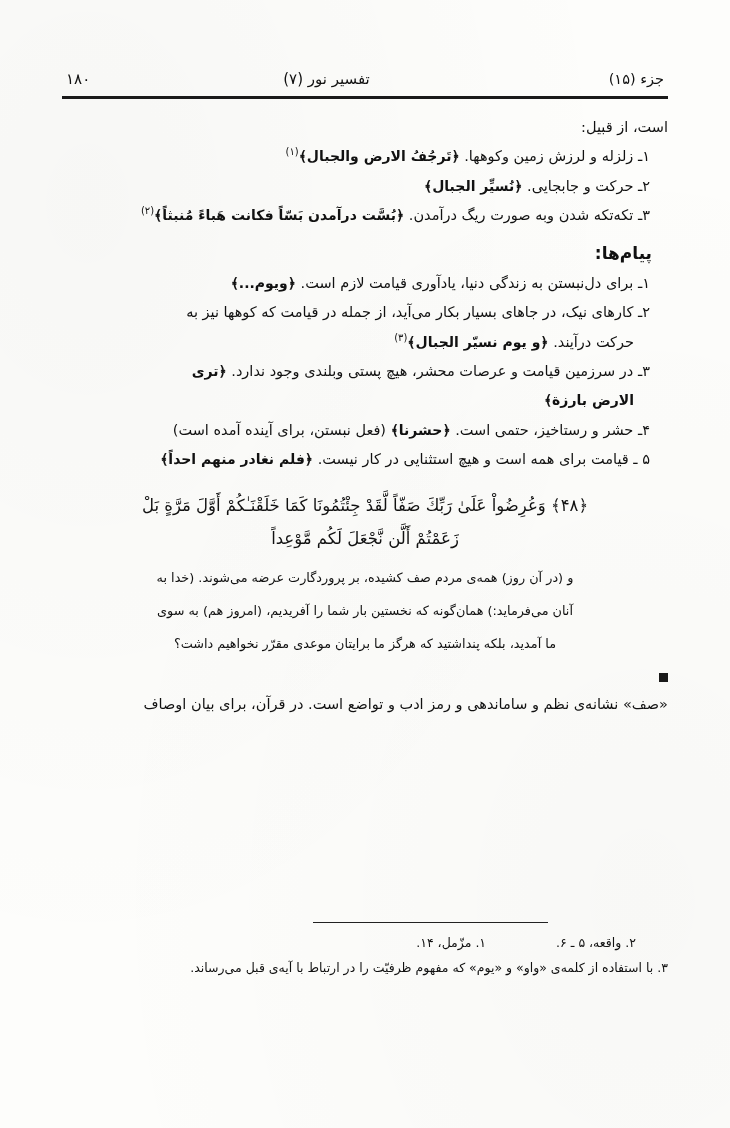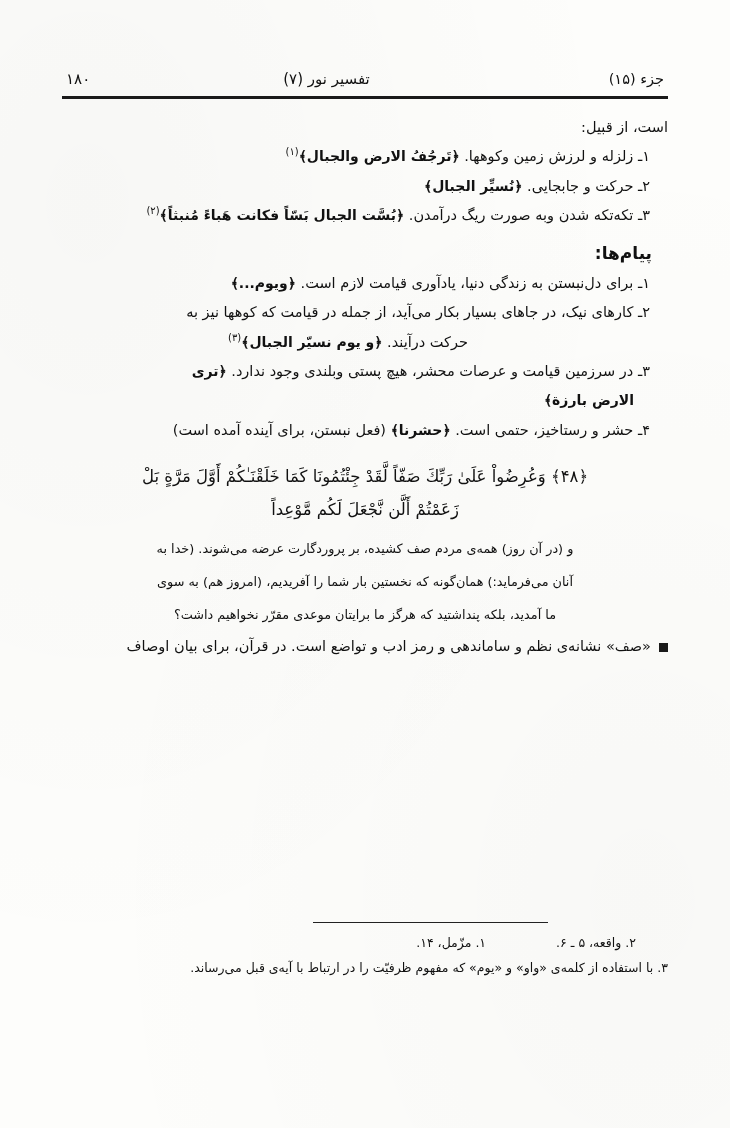--- a/index.html
+++ b/index.html
@@ -92,21 +92,21 @@
     direction: rtl;
     text-align: right;
   }
   .indent-1 {
     padding-right: 18px;
   }
   .indent-2 {
     padding-right: 34px;
   }
   .center {
-    text-align: center;
+    text-align: right;
   }
 
   
   .verse {
     direction: rtl;
     text-align: center;
     font-weight: normal;
     font-size: 16.5px;
     line-height: 2.0;
     margin: 16px 0 10px 0;
@@ -123,20 +123,21 @@
     text-align: justify;
     text-align-last: center;
     font-size: 12.8px;
     line-height: 2.1;
     margin: 6px 26px 4px 26px;
   }
 
   
   .note-row {
     display: flex;
+    flex-direction: column;
     direction: rtl;
     align-items: flex-start;
     gap: 8px;
   }
   .bullet-sq {
     flex: 0 0 auto;
     width: 9px;
     height: 9px;
     background: #1a1a1a;
     margin-top: 11px;
@@ -198,21 +199,21 @@
       <span>است، از قبیل:</span>
     </p>
 
     <p class="line indent-1">
       <span>۱ـ زلزله و لرزش زمین وکوهها. </span><span class="ar">﴿تَرجُفُ الارض والجبال﴾</span><span class="sup">(۱)</span>
     </p>
     <p class="line indent-1">
       <span>۲ـ حرکت و جابجایی. </span><span class="ar">﴿نُسیِّر الجبال﴾</span><span class="sup"></span>
     </p>
     <p class="line indent-1">
-      <span>۳ـ تکه‌تکه شدن وبه صورت ریگ درآمدن. </span><span class="ar">﴿بُسَّت الجبال بَسّاً فکانت هَباءً مُنبثاً﴾</span><span class="sup">(۲)</span>
+      <span>۳ـ تکه‌تکه شدن وبه صورت ریگ درآمدن. </span><span class="ar">﴿بُسَّت درآمدن بَسّاً فکانت هَباءً مُنبثاً﴾</span><span class="sup">(۲)</span>
     </p>
 
     <h2 class="sect">پیام‌ها:</h2>
 
     <p class="line indent-1">
       <span>۱ـ برای دل‌نبستن به زندگی دنیا، یادآوری قیامت لازم است. </span><span class="ar">﴿ویوم...﴾</span>
     </p>
 
     <p class="line indent-1">
       <span>۲ـ کارهای نیک، در جاهای بسیار بکار می‌آید، از جمله در قیامت که کوهها نیز به</span>
@@ -225,20 +226,23 @@
       <span>۳ـ در سرزمین قیامت و عرصات محشر، هیچ پستی وبلندی وجود ندارد. </span><span class="ar">﴿تری</span>
     </p>
     <p class="line indent-2">
       <span class="ar">الارض بارزة﴾</span>
     </p>
 
     <p class="line indent-1">
       <span>۴ـ حشر و رستاخیز، حتمی است. </span><span class="ar">﴿حشرنا﴾</span><span> (فعل نبستن، برای آینده آمده است)</span>
     </p>
 
+    <p class="line indent-1">
+      <span>۵ ـ قیامت برای همه است و هیچ استثنایی در کار نیست. </span><span class="ar">﴿فلم نغادر منهم احداً﴾</span>
+    </p>
 
     <div class="verse">
       <span>﴿۴۸﴾ وَعُرِضُواْ عَلَىٰ رَبِّكَ صَفّاً لَّقَدْ جِئْتُمُونَا كَمَا خَلَقْنَـٰكُمْ أَوَّلَ مَرَّةٍ بَلْ</span>
       <span class="l2">زَعَمْتُمْ أَلَّن نَّجْعَلَ لَكُم مَّوْعِداً</span>
     </div>
 
     <p class="trans">و (در آن روز) همه‌ی مردم صف کشیده، بر پروردگارت عرضه می‌شوند. (خدا به</p>
     <p class="trans">آنان می‌فرماید:) همان‌گونه که نخستین بار شما را آفریدیم، (امروز هم) به سوی</p>
     <p class="trans">ما آمدید، بلکه پنداشتید که هرگز ما برایتان موعدی مقرّر نخواهیم داشت؟</p>
 

